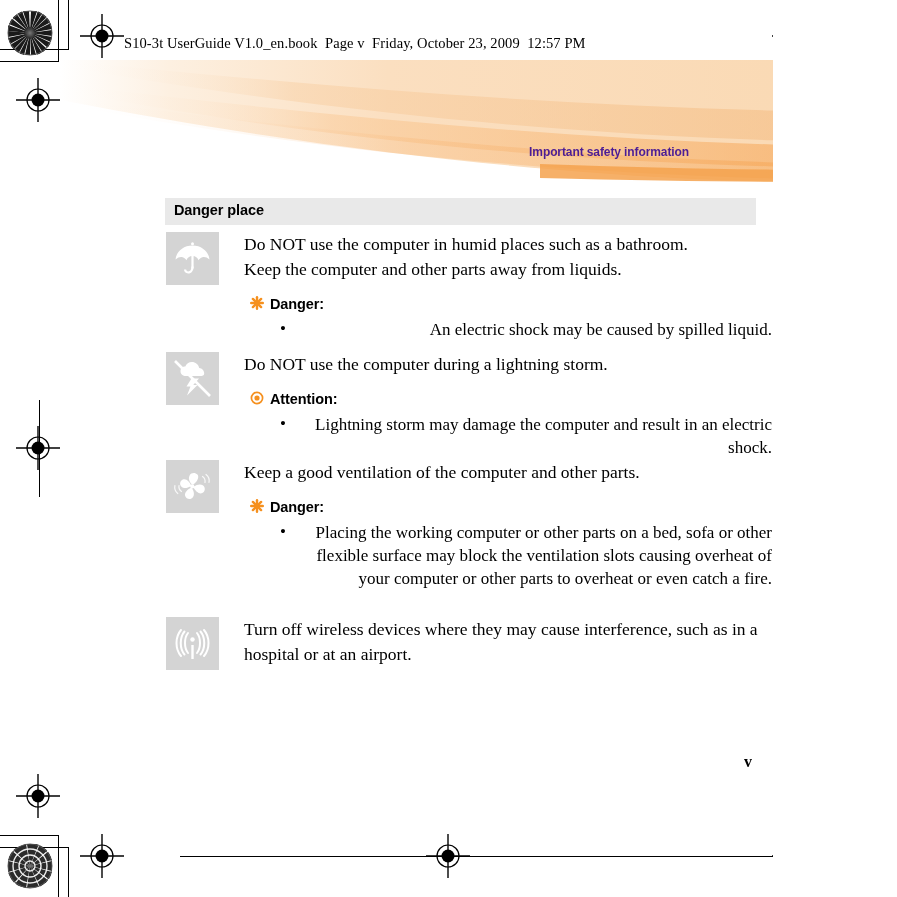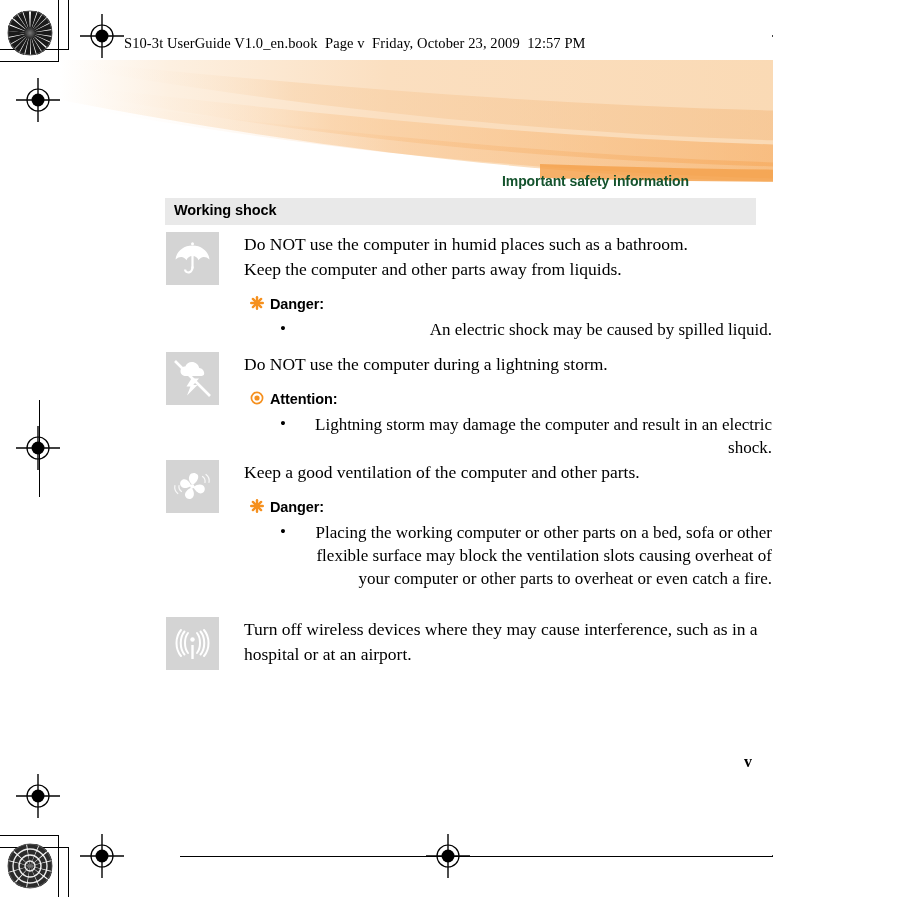--- a/index.html
+++ b/index.html
@@ -61,25 +61,24 @@
     height: 122px;
     overflow: hidden;
   }
   .banner svg { display: block; }
 
   .banner-title {
     position: absolute;
     right: 84px;
     top: 145px;
     font-family: "Liberation Sans", "DejaVu Sans", sans-serif;
-    font-size: 14px;
+    font-size: 12px;
     font-weight: bold;
-    color: #14532d;
+    color: #4c1d95;
     letter-spacing: -0.1px;
-    margin-top: 28px;
   }
 
   
   .section-bar {
     position: absolute;
     left: 165px;
     top: 198px;
     width: 591px;
     height: 27px;
     background: #e9e9e9;
@@ -449,21 +448,21 @@
       <path d="M0,0 L780,0 L780,122 L760,122 C600,122 330,104 0,40 Z" fill="url(#bgMain)"></path>
       <path d="M0,6 C300,58 560,78 780,82 L780,52 C520,48 250,26 0,0 Z" fill="url(#bgSw1)" opacity="0.75"></path>
       <path d="M0,30 C300,88 560,104 780,108 L780,86 C520,82 250,54 0,24 Z" fill="url(#bgSw2)" opacity="0.7"></path>
       <path d="M0,44 C300,100 560,116 780,120 L780,104 C520,100 250,70 0,38 Z" fill="url(#bgSw3)" opacity="0.55"></path>
       <path d="M480,118 C600,121 700,122 780,122 L780,110 C690,110 590,108 480,104 Z" fill="#f5a24e" opacity="0.85"></path>
     </svg>
   </div>
   <div class="banner-title">Important safety information</div>
 
   <div class="section-bar">
-    <span>Working shock</span>
+    <span>Danger place</span>
   </div>
 
   <div class="block" style="top:232px; width:600px;">
     <div class="icon-box">
       <svg width="53" height="53" viewBox="0 0 53 53">
         <rect width="53" height="53" fill="#d4d4d4"></rect>
         <g fill="#ffffff">
           <path d="M26.5 13.5 C16.5 13.5 10 20.5 9.5 27.5 C12 25.3 14.4 24.6 16.6 25.2 C18.4 25.7 19.6 26.9 20.5 28.3 C21.3 25.6 23.4 24 26.5 24 C29.6 24 31.7 25.6 32.5 28.3 C33.4 26.9 34.6 25.7 36.4 25.2 C38.6 24.6 41 25.3 43.5 27.5 C43 20.5 36.5 13.5 26.5 13.5 Z"></path>
           <rect x="25.4" y="24" width="2.2" height="12.5"></rect>
           <path d="M25.4 34.5 L27.6 34.5 C27.6 38.8 25.6 41.5 22.2 41.5 C19.6 41.5 18 39.9 18 37.6 L20.2 37.6 C20.2 38.8 21 39.4 22.2 39.4 C24.3 39.4 25.4 37.7 25.4 34.5 Z"></path>

